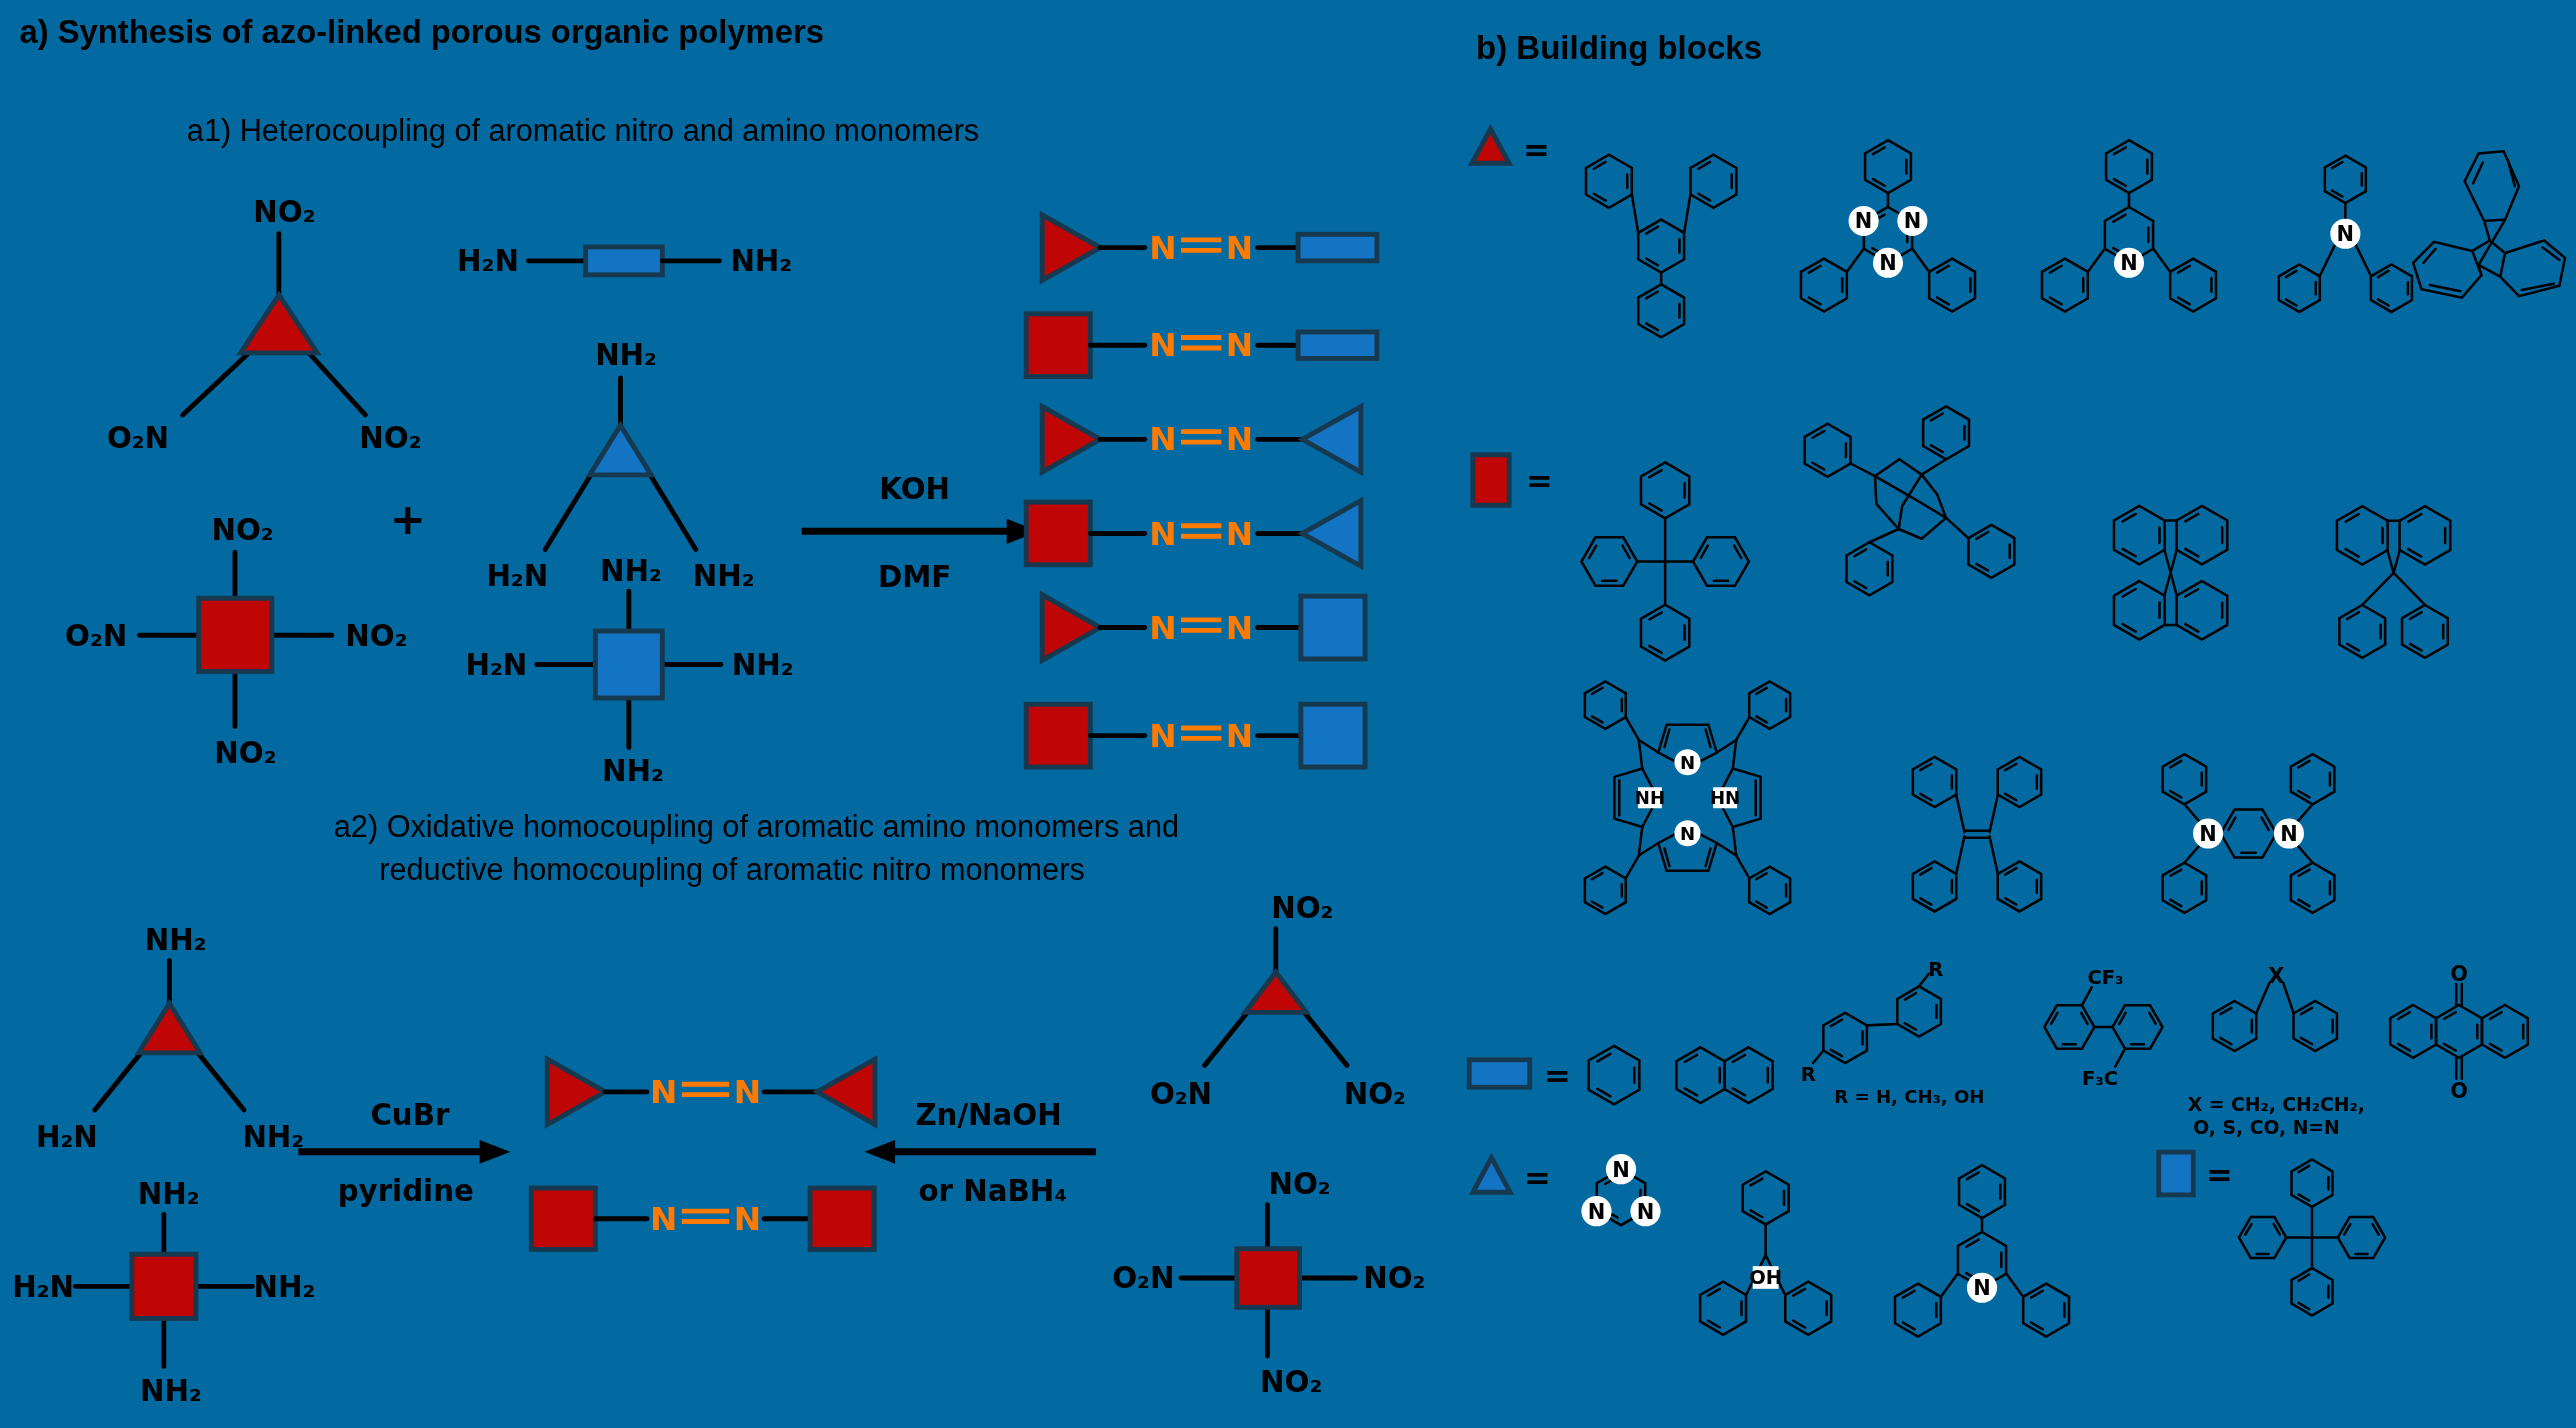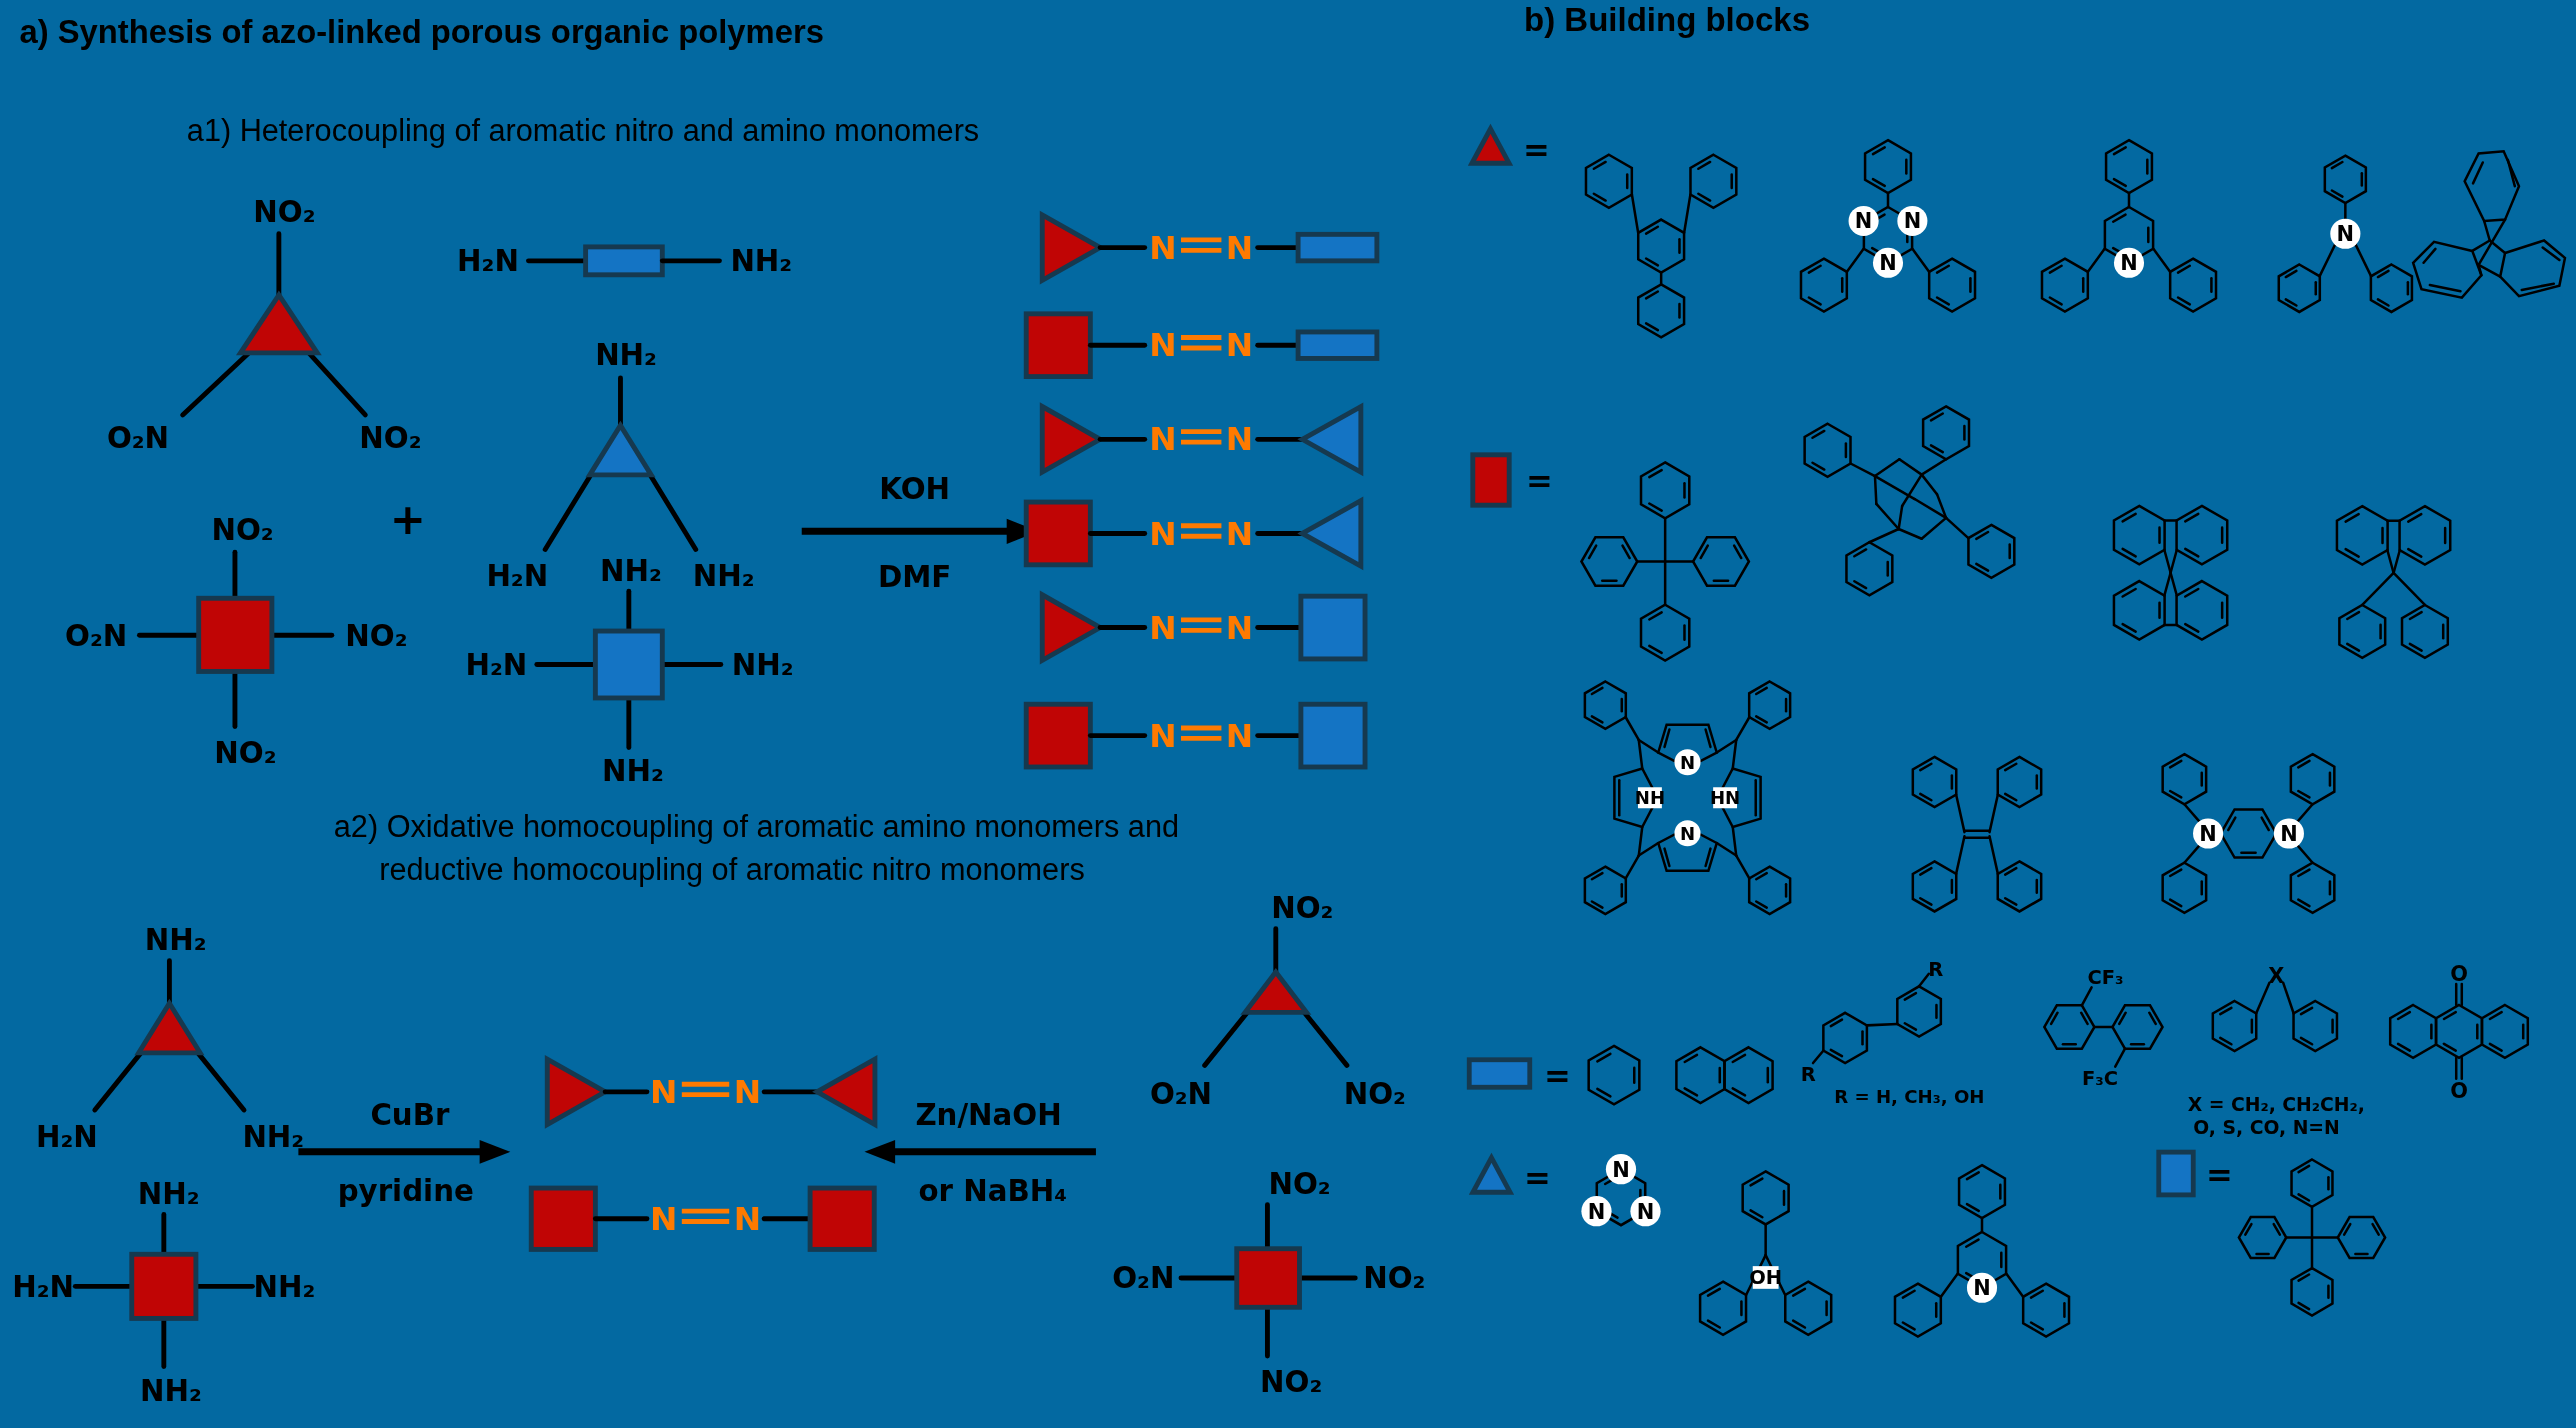--- a/index.html
+++ b/index.html
@@ -14,21 +14,21 @@
   .redshape{fill:var(--red,#c00505);stroke:var(--outline,#16394f);stroke-width:7;}
   .blueshape{fill:var(--blue,#1474c4);stroke:var(--outline,#16394f);stroke-width:7;}
   .lb{font:bold 42px "DejaVu Sans",sans-serif;fill:#000;text-anchor:middle;}
   .cond{font:bold 42px "DejaVu Sans",sans-serif;fill:#000;text-anchor:middle;}
   .plus{font:bold 62px "DejaVu Sans",sans-serif;fill:#000;text-anchor:middle;}
   .ttl{font:bold 47px "Liberation Sans",sans-serif;fill:#000;}
   .sub{font:44px "Liberation Sans",sans-serif;fill:#000;}
   .azo{font:bold 47px "DejaVu Sans",sans-serif;fill:var(--orange,#ff7a00);text-anchor:middle;}
   .azoline{stroke:var(--orange,#ff7a00);stroke-width:7;}
   
-  .b-title{position:absolute;left:1476px;top:1px;font:bold 33px "Liberation Sans",sans-serif;color:#000;margin-left:48px;}
+  .b-title{position:absolute;left:1476px;top:29px;font:bold 33px "Liberation Sans",sans-serif;color:#000;}
   .eq{position:absolute;font:bold 32px "DejaVu Sans",sans-serif;color:#000;}
   .rg{stroke:#000;stroke-width:3.6;fill:none;stroke-linecap:round;}
   .ct{font-family:"DejaVu Sans",sans-serif;font-weight:bold;fill:#000;text-anchor:middle;}
 </style>
 </head>
 <body>
 
 <div id="root">
 
   <svg width="1471" height="1428" viewBox="0 0 2110 2048">

